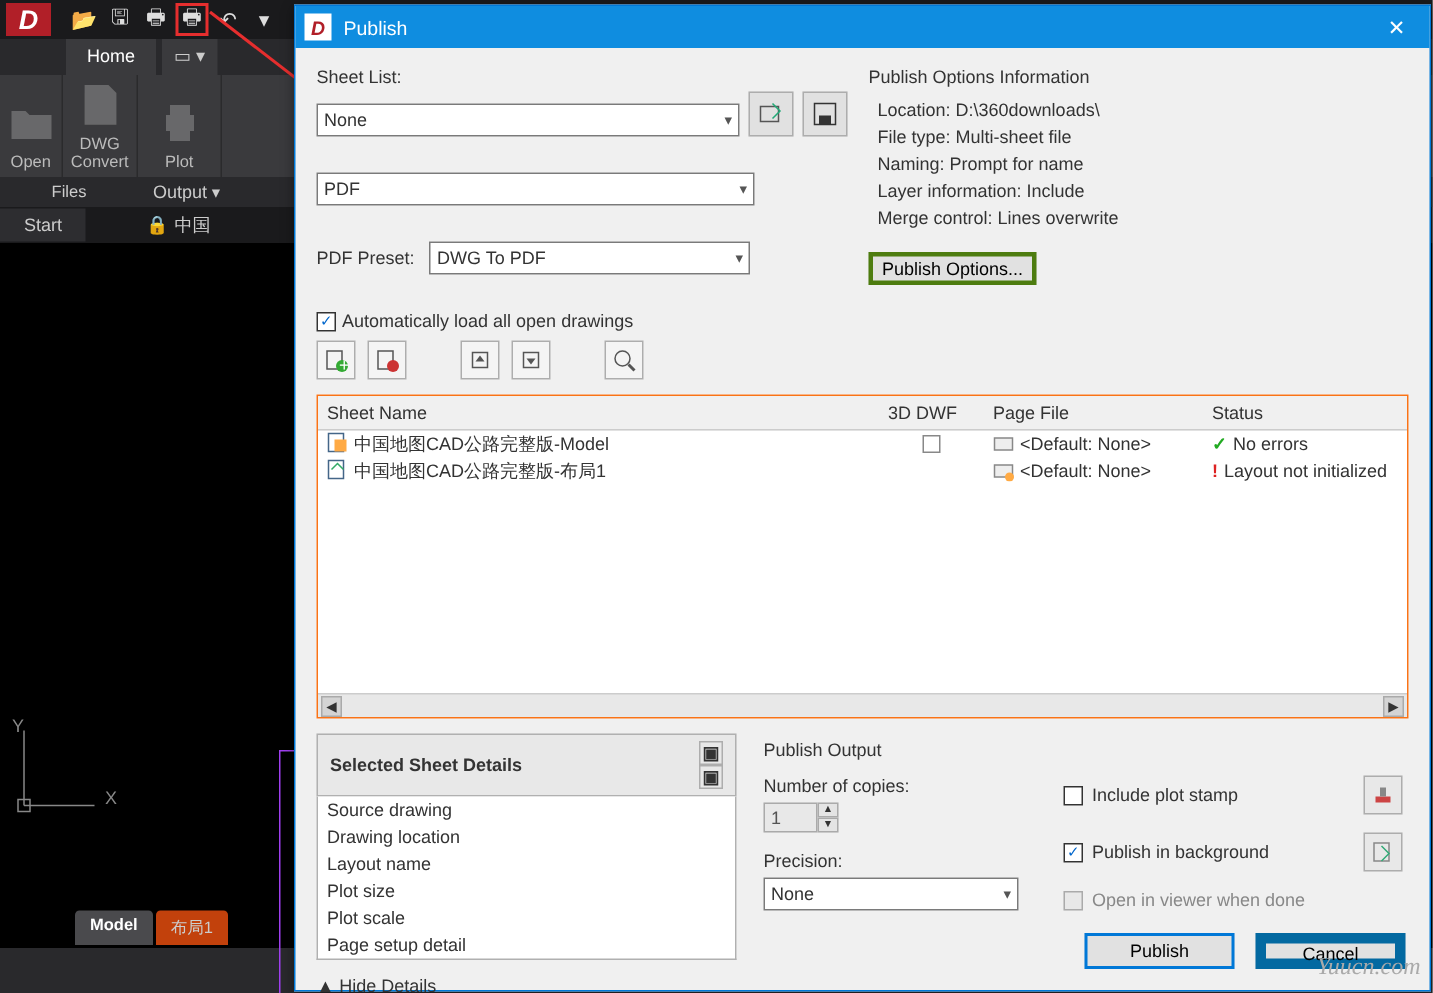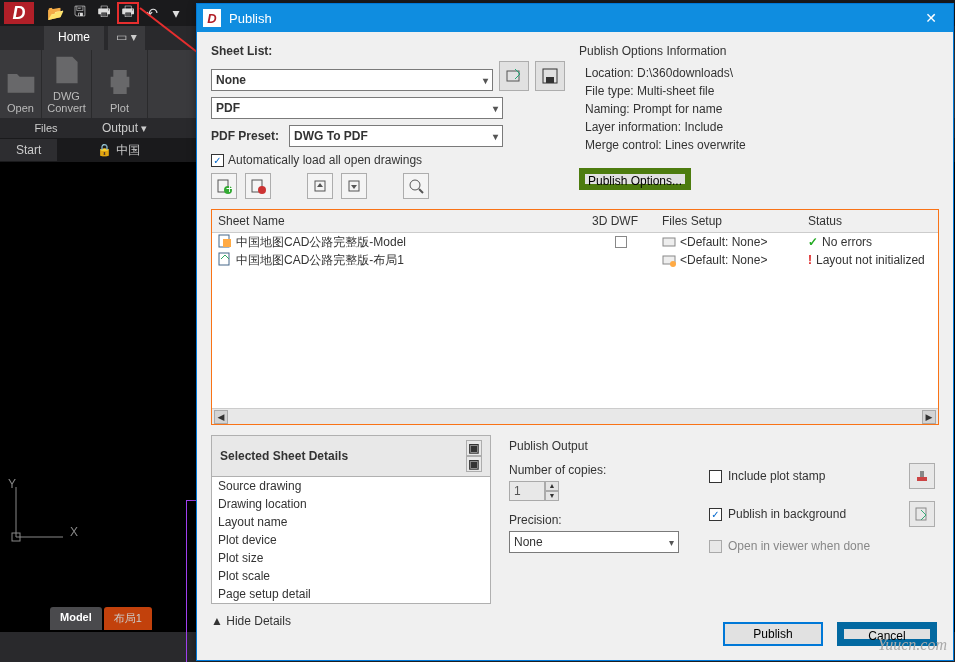--- a/index.html
+++ b/index.html
@@ -38,35 +38,35 @@
     .titlebar { height: 28px; background: #0f8de0; color: #fff; display: flex; align-items: center; padding-left: 6px; }
     .titlebar .d-icon { width: 18px; height: 18px; background: #fff; color: #b11f28; font-weight: bold; display: flex; align-items: center; justify-content: center; margin-right: 8px; font-style: italic; font-size: 13px;}
     .titlebar .title { flex: 1; font-size: 13px; }
     .titlebar .close { width: 44px; height: 28px; display: flex; align-items: center; justify-content: center; font-size: 14px; }
     
     .dialog-body { padding: 12px 14px; color: #333; }
     .top-row { display: flex; gap: 14px; }
     .left-col { flex: 1; }
     .right-col { width: 360px; }
     
-    .fld { margin-bottom: 6px; font-weight: bold; }
+    .fld { margin-bottom: 24px; }
     .fld-label { font-size: 12px; margin-bottom: 3px; display: block; }
     .select, .combo { height: 22px; border: 1px solid #7a7a7a; background: #fff; padding: 0 18px 0 4px; font-size: 12px; width: 100%; position: relative; display: flex; align-items: center; color: #333;}
     .select::after, .combo::after { content: "▾"; position: absolute; right: 4px; color: #555; font-size: 10px;}
     .combo-row { display: flex; gap: 6px; align-items: flex-end;}
     .icon-btn { width: 30px; height: 30px; border: 1px solid #adadad; background: #e1e1e1; display: flex; align-items: center; justify-content: center; cursor: pointer; }
     .chk { display: flex; align-items: center; gap: 4px; margin: 6px 0;}
     .chk-box { width: 13px; height: 13px; border: 1px solid #333; background: #fff; display: flex; align-items: center; justify-content: center; font-size: 10px; color: #0066cc;}
     
     .toolbar-icons { display: flex; gap: 8px; margin-top: 4px; }
     .tb-icon { width: 26px; height: 26px; border: 1px solid #adadad; background: #f4f4f4; display: flex; align-items: center; justify-content: center; }
     
     .info-label { font-size: 12px; margin-bottom: 8px; }
     .info-line { font-size: 12px; margin: 4px 0 4px 6px; }
-    .pub-opt-btn { width: 112px; height: 22px; border: 6px solid #4d7c0f; background: #e1e1e1; margin-top: 12px; font-size: 12px; cursor:pointer;}
+    .pub-opt-btn { width: 112px; height: 22px; border: 3px solid #4d7c0f; background: #e1e1e1; margin-top: 12px; font-size: 12px; cursor:pointer;}
     
     .sheet-table { border: 1px solid #f97316; background: #fff; margin-top: 10px; height: 216px; position: relative;}
     .sheet-head { display: flex; background: #f0f0f0; border-bottom: 1px solid #ccc;}
     .sh-col { padding: 4px 6px; font-size: 12px; border-right: 1px solid transparent; }
     .sheet-rows { }
     .sheet-row { display: flex; padding: 0px 0; align-items: center; height: 18px;}
     .sr-cell { padding: 0px 6px; font-size: 12px; display: flex; gap: 4px;}
     .sheet-hscroll { position: absolute; bottom: 0; left: 0; right: 0; height: 16px; background: #e8e8e8; display:flex; align-items:center; justify-content:space-between; padding:0 2px; border-top:1px solid #ccc;}
     .sb-arrow { width:14px; height:14px; background:#d4d4d4; border:1px solid #aaa; font-size:9px; display:flex;align-items:center;justify-content:center;}
     
@@ -269,21 +269,21 @@
         <div class="info-line">Layer information: Include</div>
         <div class="info-line">Merge control: Lines overwrite</div>
         <button class="pub-opt-btn">Publish Options...</button>
       </div>
     </div>
 
     <div class="sheet-table">
       <div class="sheet-head">
         <div class="sh-col" style="width:374px;">Sheet Name</div>
         <div class="sh-col" style="width:70px;">3D DWF</div>
-        <div class="sh-col" style="width:146px;">Files Setup</div>
+        <div class="sh-col" style="width:146px;">Page File</div>
         <div class="sh-col" style="flex:1;">Status</div>
       </div>
       <div class="sheet-rows">
         <div class="sheet-row">
           <div class="sr-cell" style="width:374px;">
               <svg class="mini-icon">
                 <rect x="1" y="1" width="10" height="12" fill="#fff" stroke="#468"></rect>
                 <rect x="5" y="5" width="8" height="8" fill="#fa4"></rect>
               </svg>
               <span>中国地图CAD公路完整版-Model</span>
@@ -336,21 +336,20 @@
           <span>Selected Sheet Details</span>
           <span>
               <span class="small-icon-btn" style="width:16px;height:16px;">▣</span> 
               <span class="small-icon-btn" style="width:16px;height:16px;">▣</span>
             </span>
         </div>
         <div class="details-list">
           <div>Source drawing</div>
           <div>Drawing location</div>
           <div>Layout name</div>
-          <div>Plot device</div>
           <div>Plot size</div>
           <div>Plot scale</div>
           <div>Page setup detail</div>
         </div>
       </div>
 
       <div class="output-box" style="position:relative;">
         <div class="output-title">Publish Output</div>
         <div style="display:flex;">
           <div style="width:200px;">

